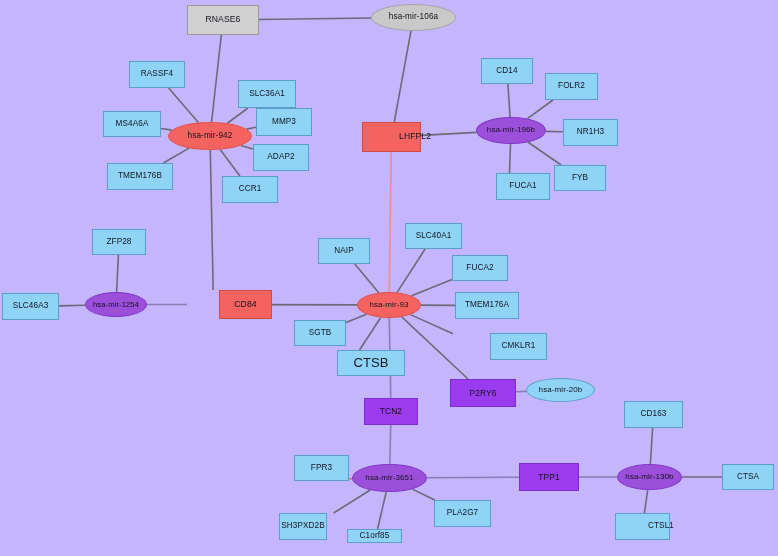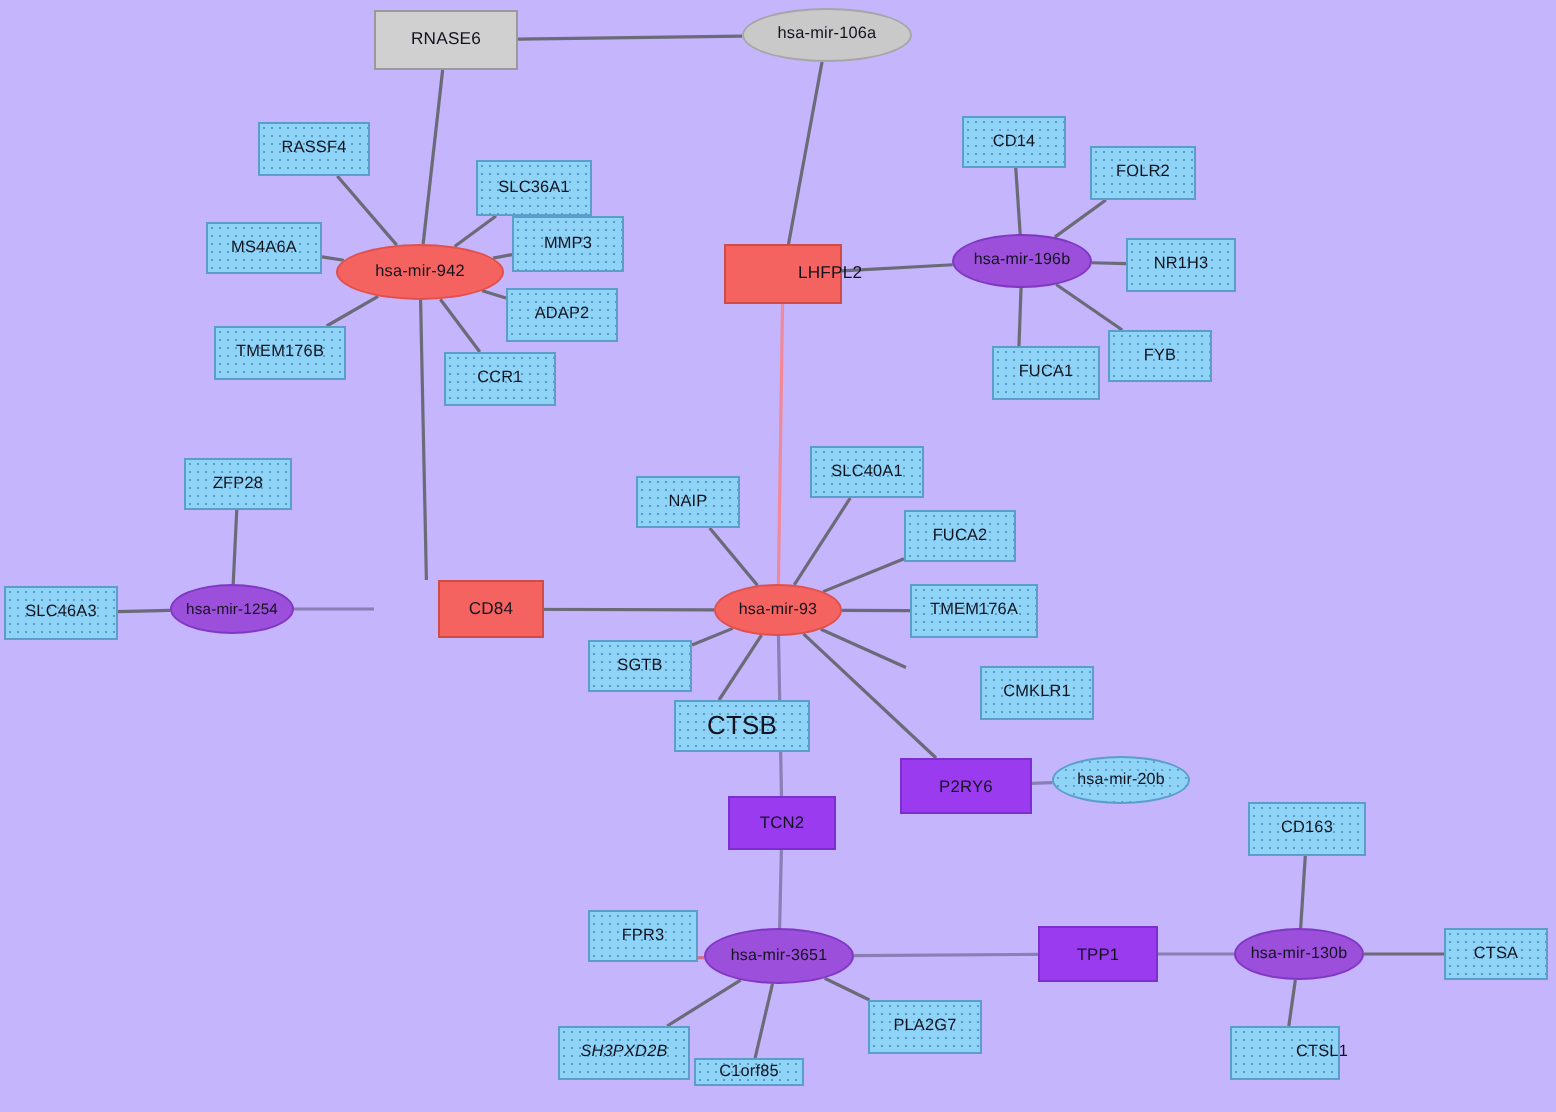--- a/index.html
+++ b/index.html
@@ -186,21 +186,21 @@
       </div>
       <div class="node rect purple" style="left: 519px; top: 463px; width: 60px; height: 28px; font-size: 8.4px;">
         <span class="lbl">TPP1</span>
       </div>
       <div class="node ell purple" style="left: 617px; top: 464px; width: 65px; height: 26px; font-size: 8px;">
         <span class="lbl">hsa-mir-130b</span>
       </div>
       <div class="node rect blue" style="left: 722px; top: 464px; width: 52px; height: 26px; font-size: 8.2px;">
         <span class="lbl">CTSA</span>
       </div>
-      <div class="node rect blue" style="left: 279px; top: 513px; width: 66px; height: 27px; font-size: 8.2px; font-style: italic;">
+      <div class="node rect blue" style="left: 279px; top: 513px; width: 48px; height: 27px; font-size: 8.2px;">
         <span class="lbl">SH3PXD2B</span>
       </div>
       <div class="node rect blue" style="left: 434px; top: 500px; width: 57px; height: 27px; font-size: 8.2px;">
         <span class="lbl">PLA2G7</span>
       </div>
       <div class="node rect blue" style="left: 347px; top: 529px; width: 55px; height: 14px; font-size: 8.2px;">
         <span class="lbl">C1orf85</span>
       </div>
       <div class="node rect blue" style="left: 615px; top: 513px; width: 55px; height: 27px; font-size: 8.2px; padding-left: 32px;">
         <span class="lbl">CTSL1</span>

